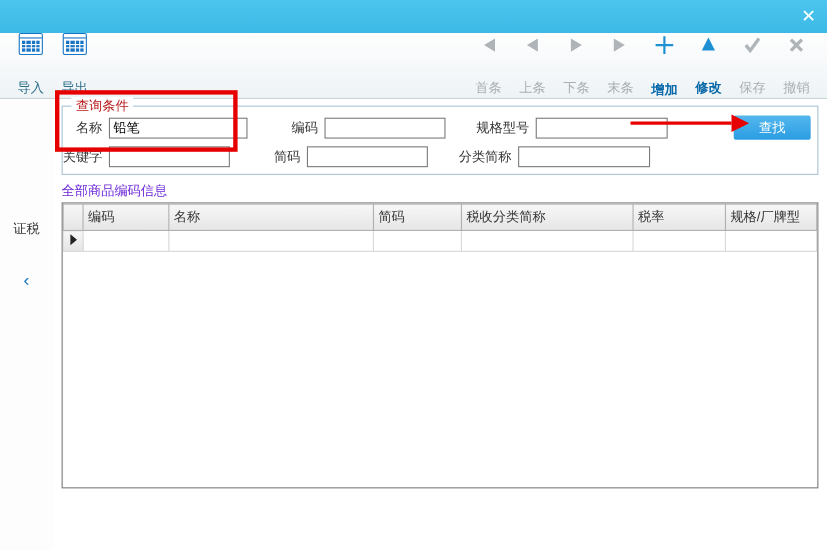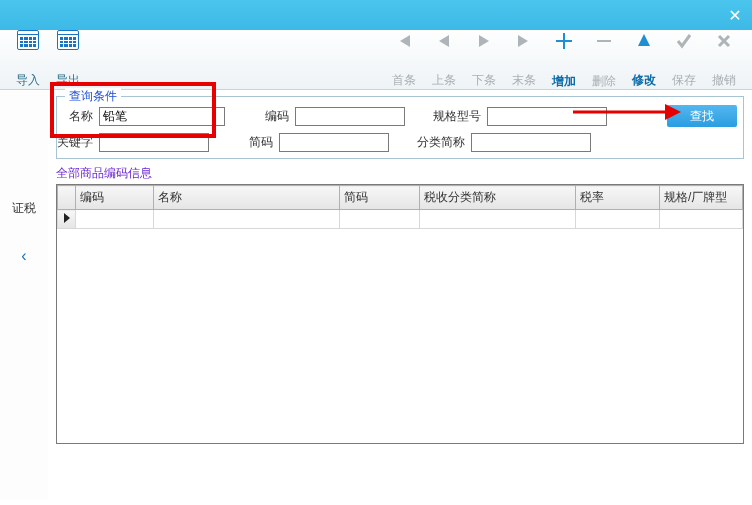--- a/index.html
+++ b/index.html
@@ -79,21 +79,21 @@
   border: 1px solid #a8c4d3;
   padding: 8px 6px 6px 6px;
   position: relative;
 }
 .fieldset .legend {
   position: absolute;
   top: -9px;
   left: 8px;
   background: #fff;
   padding: 0 4px;
-  color: #1d4ed8;
+  color: #b91c1c;
   font-size:12px;
 }
 .form-row { display:flex; align-items:center; gap:6px; margin-bottom:6px; }
 .form-row:last-child { margin-bottom:0; }
 .field-label { width:30px; text-align:right; color:#333; }
 .field-label.wide { width:54px; }
 .text-input {
   border: 1px solid #7a7a7a;
   height: 19px;
   padding: 1px 3px;
@@ -225,28 +225,20 @@
         </div>
       <span class="label">末条</span>
     </div>
     <div class="tool-item" style="color:#0a6aa9">
       <div class="icon">
           <svg width="20" height="20">
             <path d="M9 2h2v16H9zM2 9h16v2H2z" fill="#1f8fd3"></path>
           </svg>
         </div>
       <span class="label" style="font-weight:bold">增加</span>
-    </div>
-    <div class="tool-item disabled">
-      <div class="icon">
-          <svg width="20" height="20">
-            <path d="M3 9h14v2H3z" fill="#aeb4b8"></path>
-          </svg>
-        </div>
-      <span class="label">删除</span>
     </div>
     <div class="tool-item" style="color:#0a6aa9">
       <div class="icon">
           <svg width="18" height="18">
             <path d="M9 2l6 12H3z" fill="#1f8fd3"></path>
           </svg>
         </div>
       <span class="label" style="font-weight:bold">修改</span>
     </div>
     <div class="tool-item disabled">

